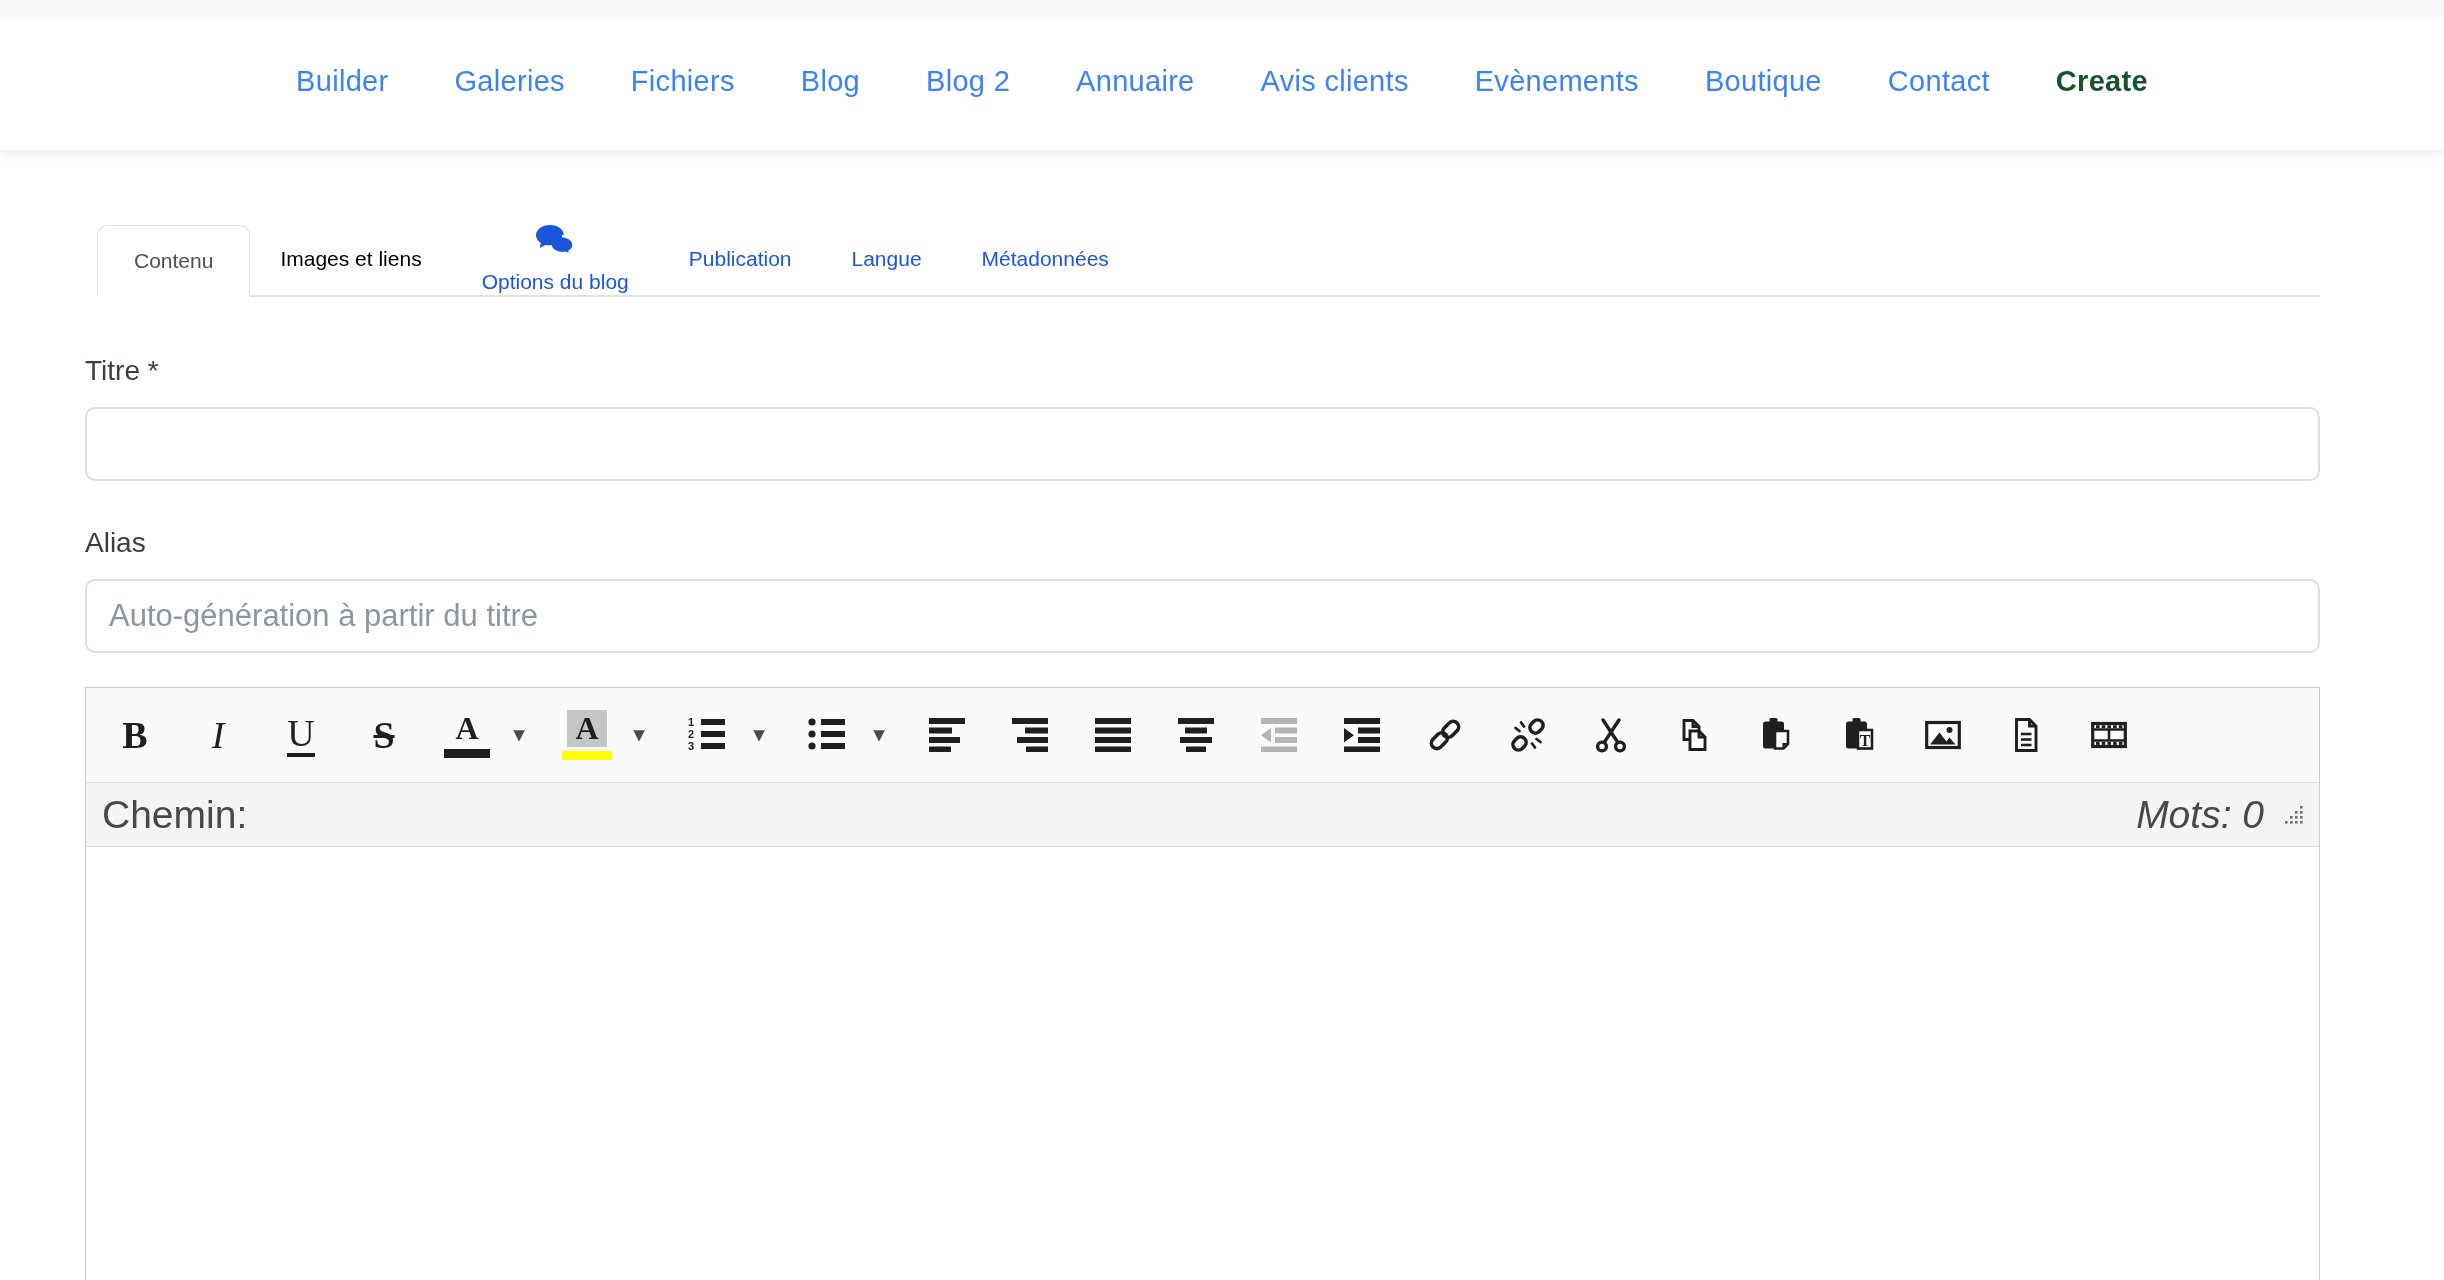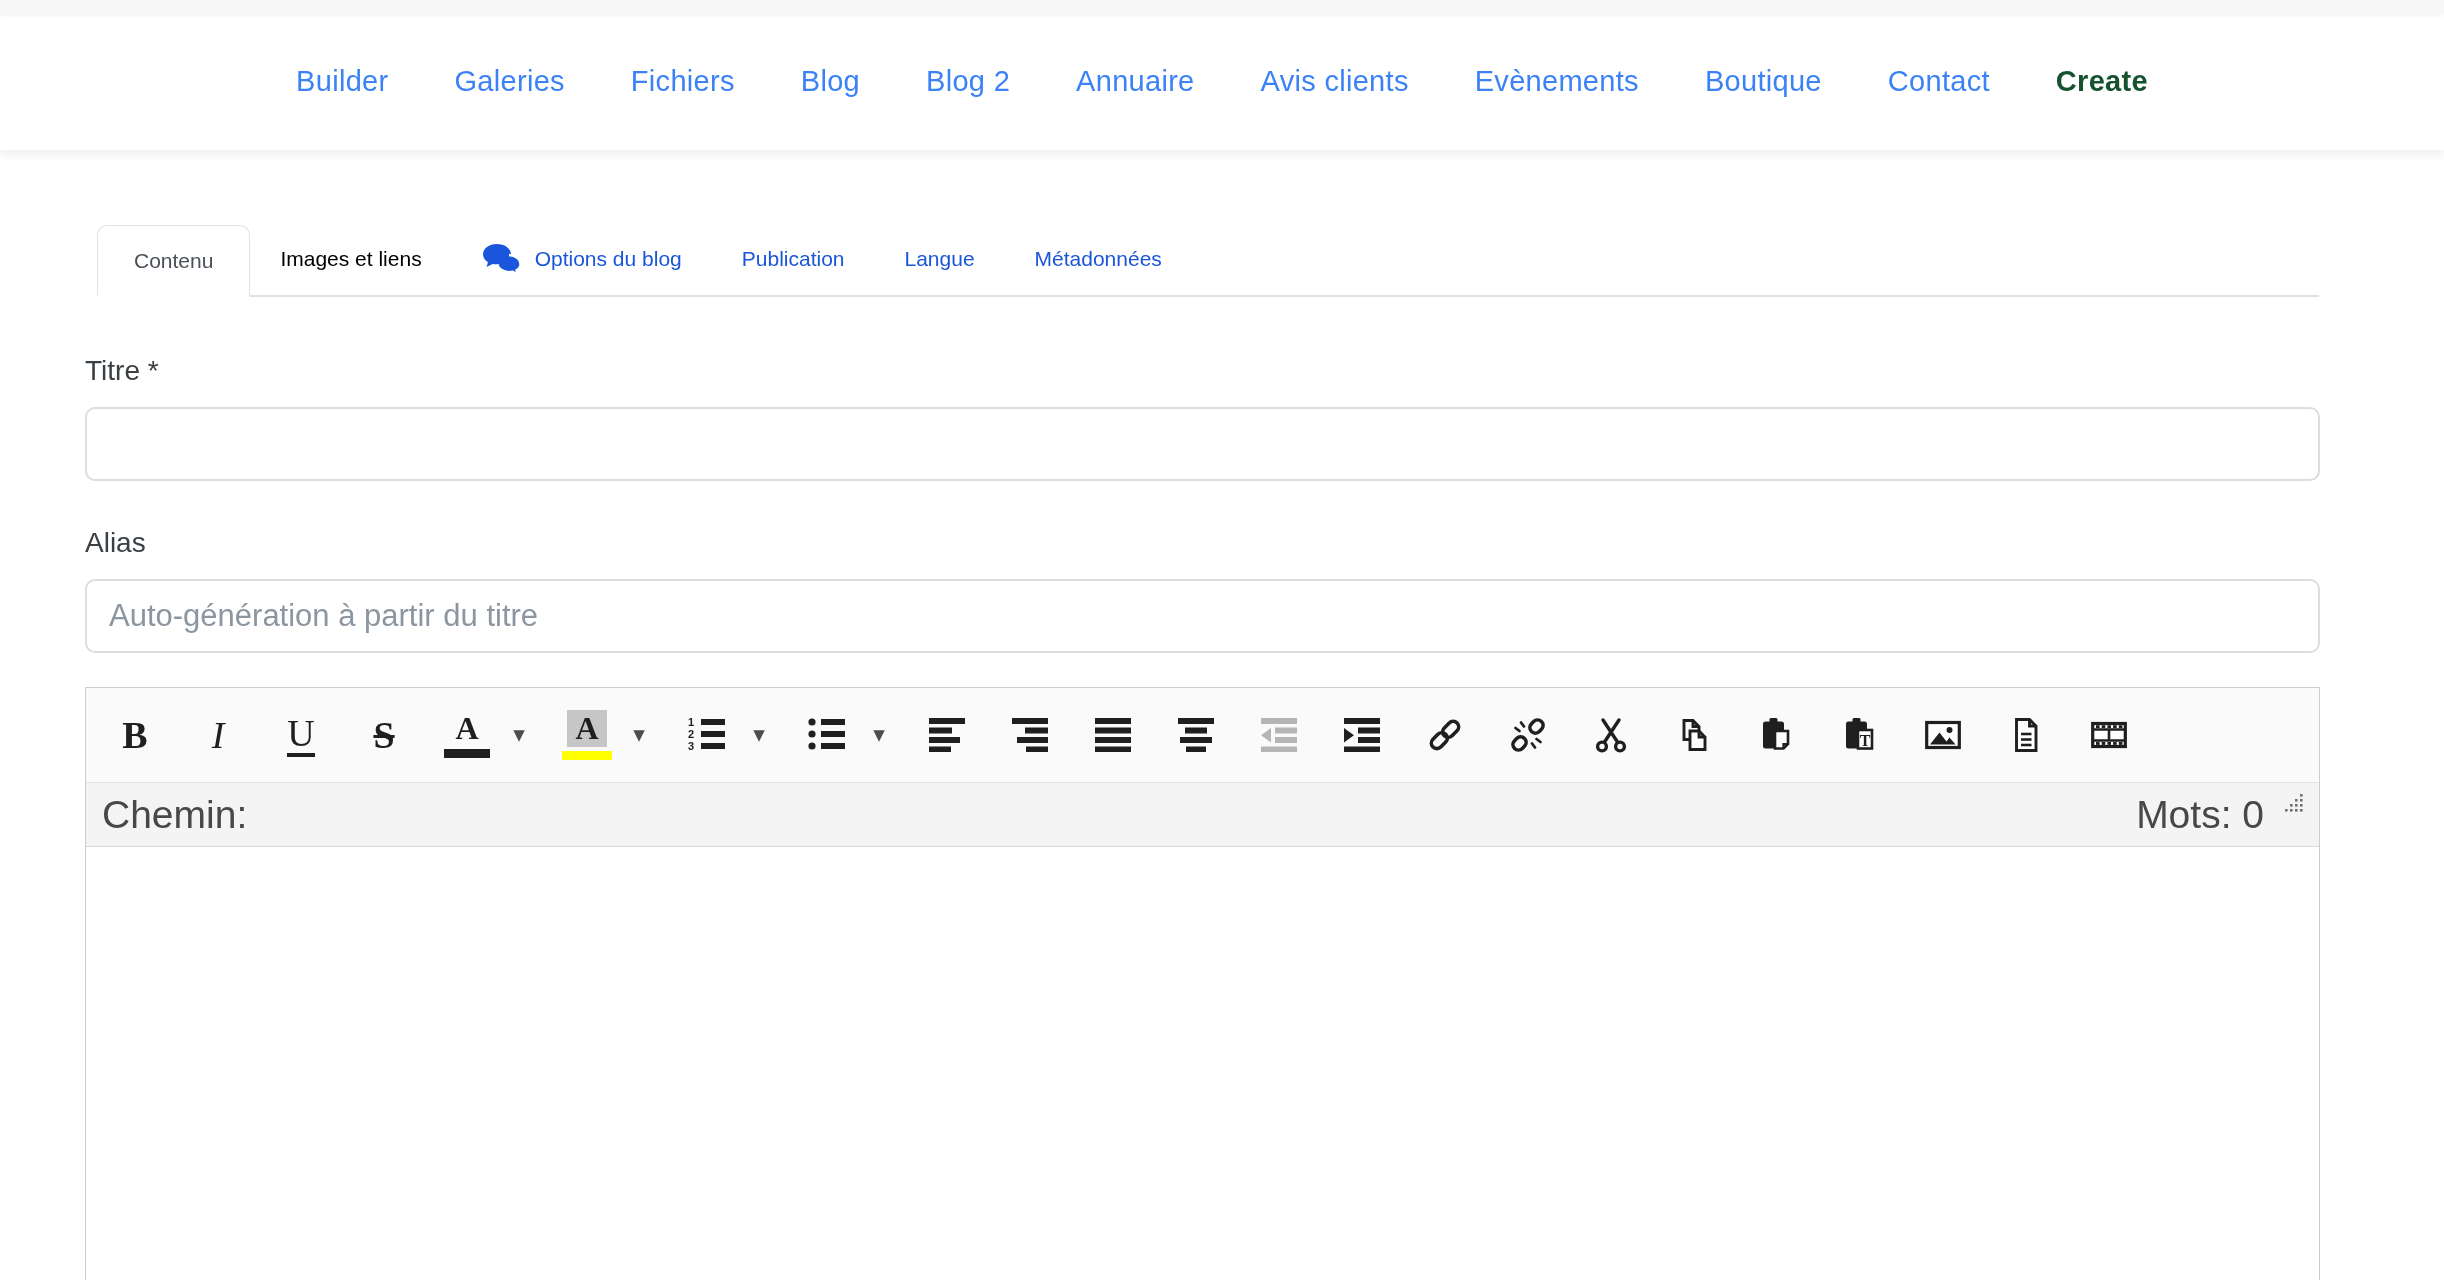--- a/index.html
+++ b/index.html
@@ -74,21 +74,21 @@
   .glyph.u { border-bottom: 4px solid #1f1f1f; padding-bottom: 1px; }
   .glyph.s { text-decoration: line-through; }
   .colorbtn { display: flex; flex-direction: column; align-items: center; gap: 4px; }
   .colorbtn .letter { font-family: "Liberation Serif", serif; font-weight: bold; font-size: 32px; line-height: 1.05; color: #1f1f1f; }
   .colorbtn .bar { width: 46px; height: 9px; }
   .statusbar {
     height: 64px; background: #f4f4f4; border-bottom: 1px solid #d9d9d9;
     display: flex; align-items: center; justify-content: space-between;
     padding: 0 16px; font-size: 39px; color: #484848;
   }
-  .statusbar .right { display: flex; gap: 20px; }
+  .statusbar .right { display: flex; align-items: center; gap: 20px; font-style: italic; }
   .edit-area { height: 490px; background: #fff; outline: none; }
 </style>
 </head>
 <body>
 
 <div class="top-strip"></div>
 
 <nav class="main-nav">
 
 <a>Builder</a>
@@ -107,21 +107,21 @@
 <div class="page-main">
 
   <div class="tabs">
 
   <div class="tab active" style="color: rgb(73, 80, 87);">
         <span>Contenu</span>
       </div>
       <div class="tab" style="color: #000000;">
         <span>Images et liens</span>
       </div>
-      <div class="tab" style="color: rgb(26, 86, 219);">
+      <div class="tab" style="color: rgb(26, 86, 219); flex-direction: column;">
         <span style="display: inline-flex;">
           <svg width="40" height="34" viewBox="0 0 40 34">
             <path d="M15 2 C7 2 1 6.6 1 12.3 c0 3.2 1.9 6 4.9 7.9 L4.6 25l6-3.1 c1.4.3 2.9.5 4.4.5 8 0 14-4.6 14-10.1 S23 2 15 2 z" fill="#1a56db"></path>
             <path d="M27 13 c6.5.4 11.5 4.3 11.5 8.9 0 2.6-1.5 4.9-4 6.4 l1.1 4-4.9-2.6 c-1.1.3-2.3.4-3.6.4-6 0-11-3.4-11.7-7.8" fill="#1a56db" stroke="#ffffff" stroke-width="2.4"></path>
           </svg>
         </span>
         <span>Options du blog</span>
       </div>
       <div class="tab" style="color: rgb(26, 86, 219);">
         <span>Publication</span>

